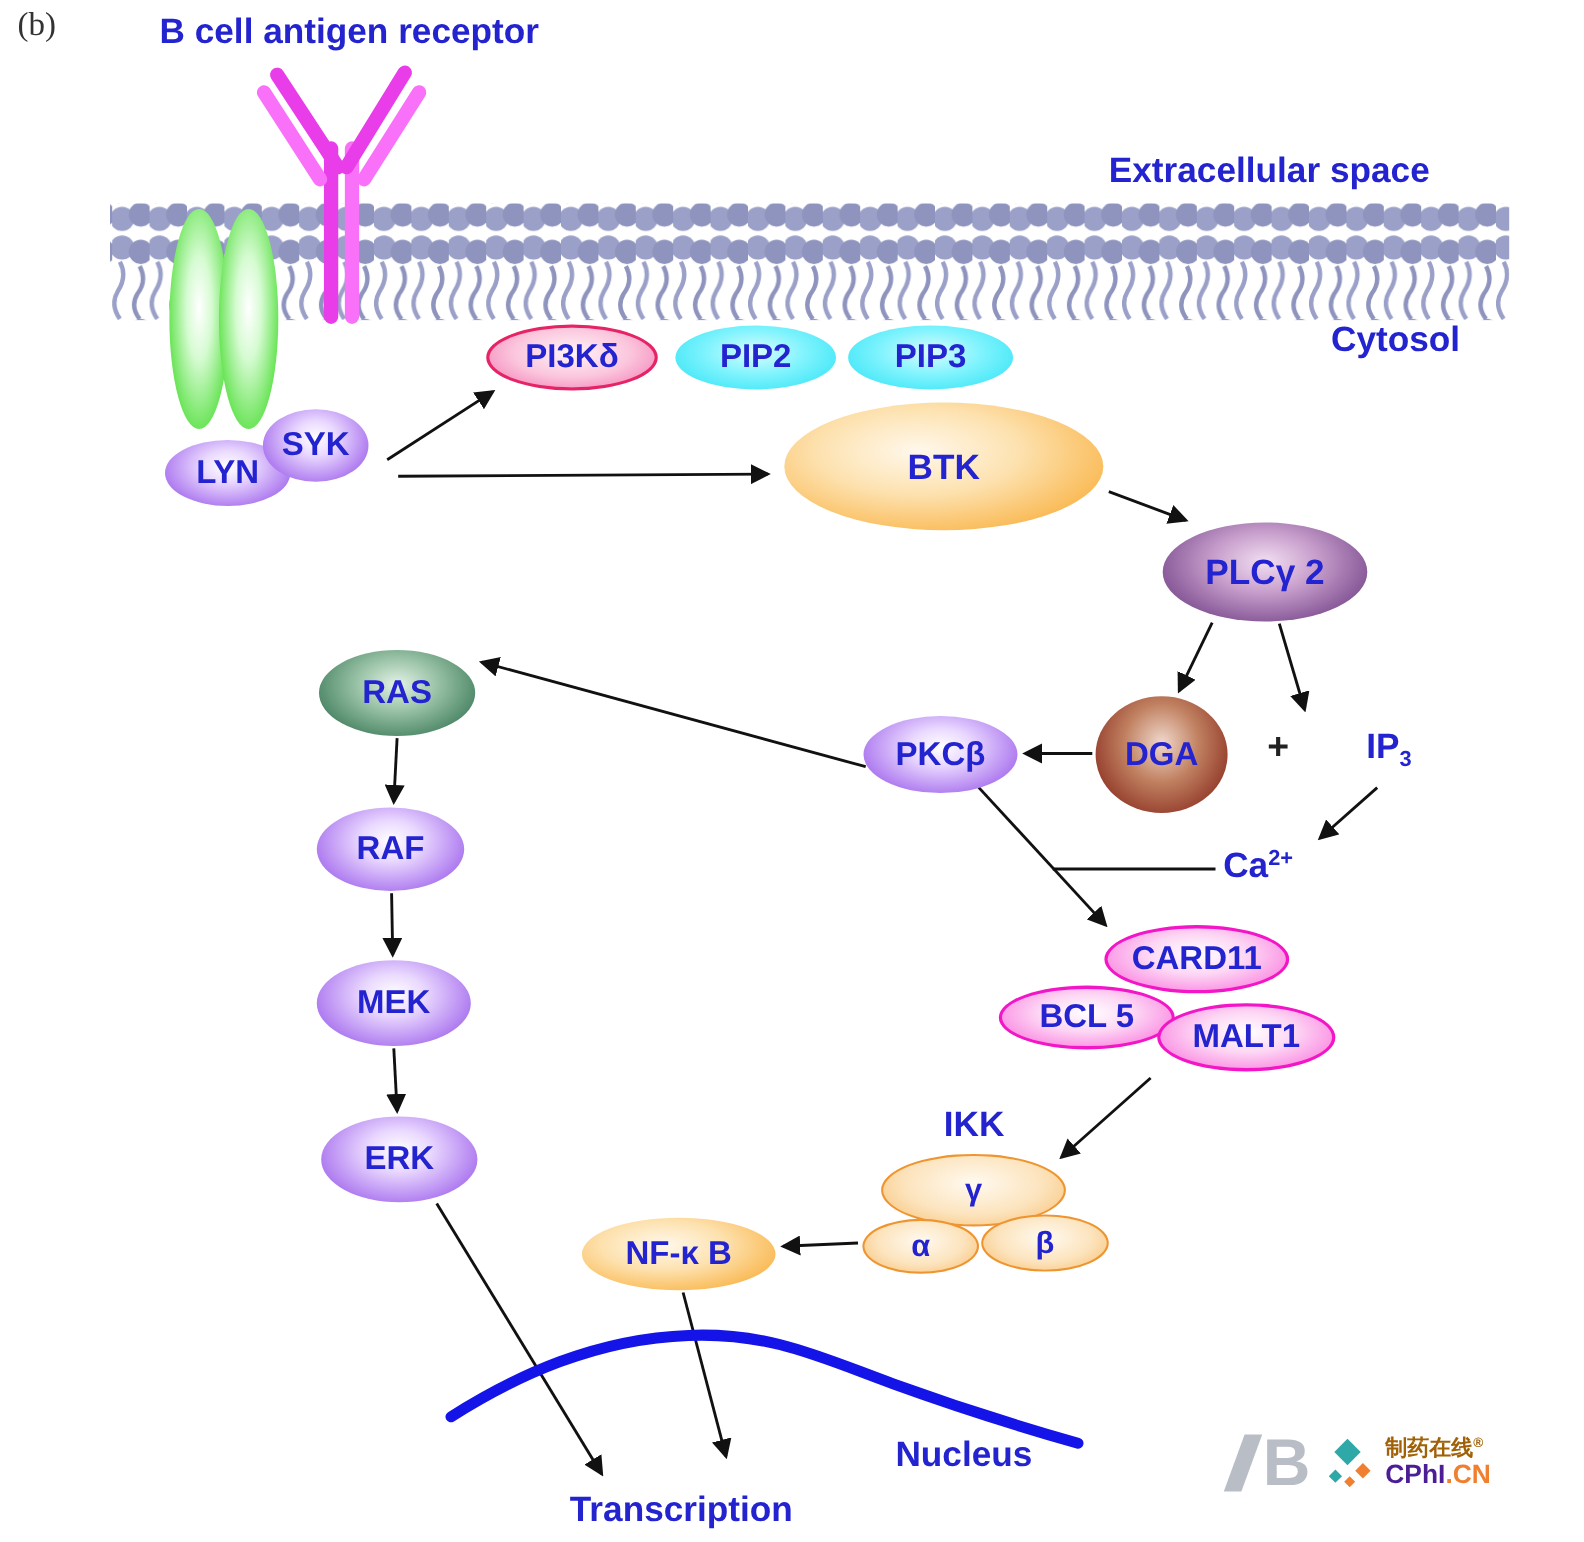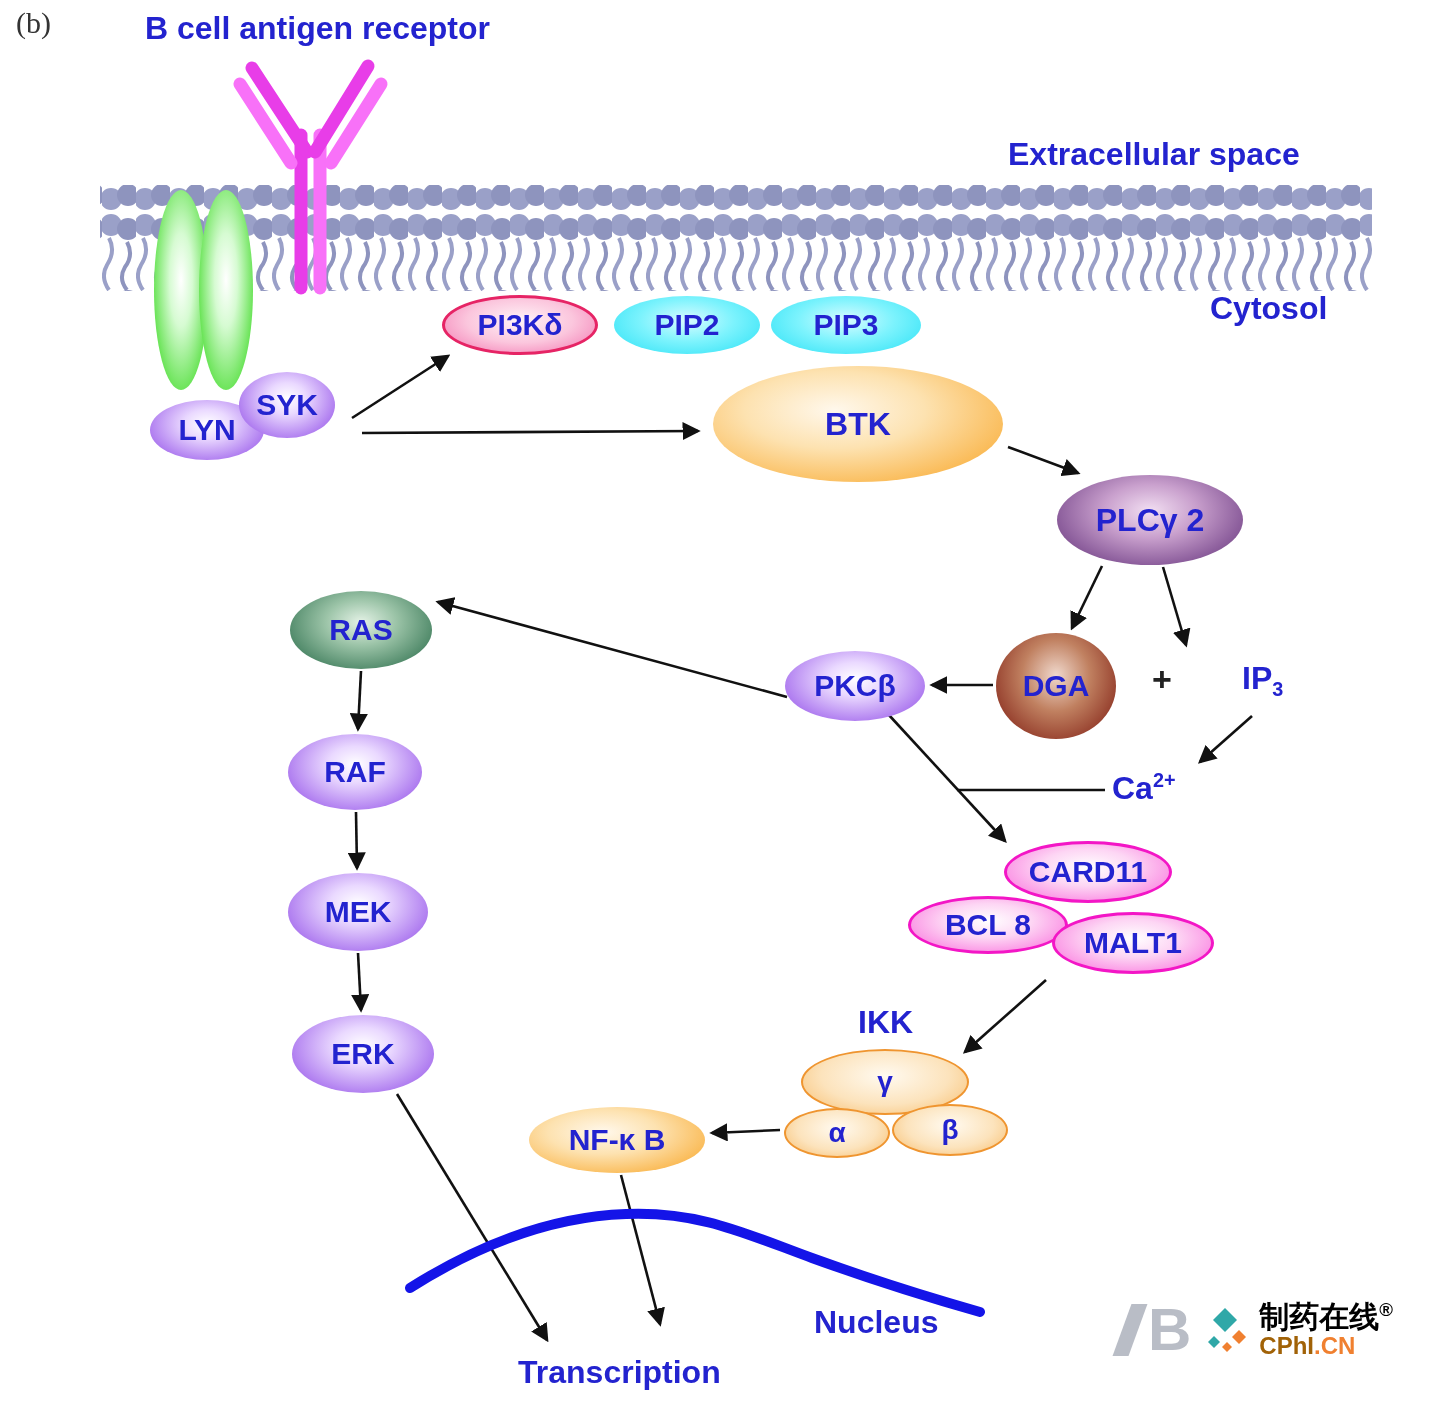--- a/index.html
+++ b/index.html
@@ -22,23 +22,23 @@
   .cyannode{background:radial-gradient(ellipse at 50% 42%, #d9fcff 0%, #7df3fd 45%, #27e0f5 100%);}
   .magentanode{background:radial-gradient(ellipse at 50% 42%, #ffffff 0%, #fdd6f4 40%, #f967da 100%);border:3px solid #f316c6;}
   .brightgreen{background:radial-gradient(ellipse at 50% 45%, #ffffff 0%, #d6fbd2 30%, #62e24e 75%, #2cc41c 100%);}
 
   .panel-label{position:absolute;left:16px;top:6px;font-family:"Liberation Serif",serif;font-size:30px;color:#333;}
 
   .watermark{position:absolute;left:1122px;top:1300px;display:flex;align-items:center;gap:8px;}
   .wm-bar{width:16px;height:52px;background:#b9bdc6;transform:skewX(-20deg);display:inline-block;}
   .wm-logo{font-size:60px;font-weight:bold;color:#b9bdc6;line-height:1;margin-left:2px;}
   .wm-text{display:flex;flex-direction:column;line-height:1.1;}
-  .wm-cn{color:#000000;font-size:30px;font-weight:bold;}
+  .wm-cn{color:#a16207;font-size:20px;font-weight:bold;}
   .wm-site{font-size:24px;font-weight:bold;}
-  .wm-teal{color:#a16207;} .wm-orange{color:#f08030;margin-top:12px;}
+  .wm-teal{color:#4c1d95;} .wm-orange{color:#f08030;margin-top:12px;}
 </style>
 </head>
 <body>
 
 <svg class="layer" width="1440" height="1402" viewBox="0 0 1440 1402">
   <defs>
     <marker id="ah" viewBox="0 0 10 10" refX="8.5" refY="5" markerWidth="7" markerHeight="7" orient="auto-start-reverse">
       <path d="M0,0 L10,5 L0,10 z" fill="#111"></path>
     </marker>
     <pattern id="mem" width="34" height="106" patternUnits="userSpaceOnUse">
@@ -146,21 +146,21 @@
   <span class="nlabel fs30">MEK</span>
 </div>
 <div class="node purple" style="left:292px;top:1015px;width:142px;height:78px;">
   <span class="nlabel fs30">ERK</span>
 </div>
 
 <div class="node magentanode" style="left:1004px;top:841px;width:168px;height:62px;">
   <span class="nlabel fs30">CARD11</span>
 </div>
 <div class="node magentanode" style="left:908px;top:896px;width:160px;height:58px;">
-  <span class="nlabel fs30">BCL 8</span>
+  <span class="nlabel fs30">BCL 5</span>
 </div>
 <div class="node magentanode" style="left:1052px;top:912px;width:162px;height:62px;">
   <span class="nlabel fs30">MALT1</span>
 </div>
 
 <div class="node orangelight" style="left:801px;top:1049px;width:168px;height:66px;">
   <span class="nlabel fs28">γ</span>
 </div>
 <div class="node orangelight" style="left:784px;top:1108px;width:106px;height:50px;">
   <span class="nlabel fs28">α</span>

